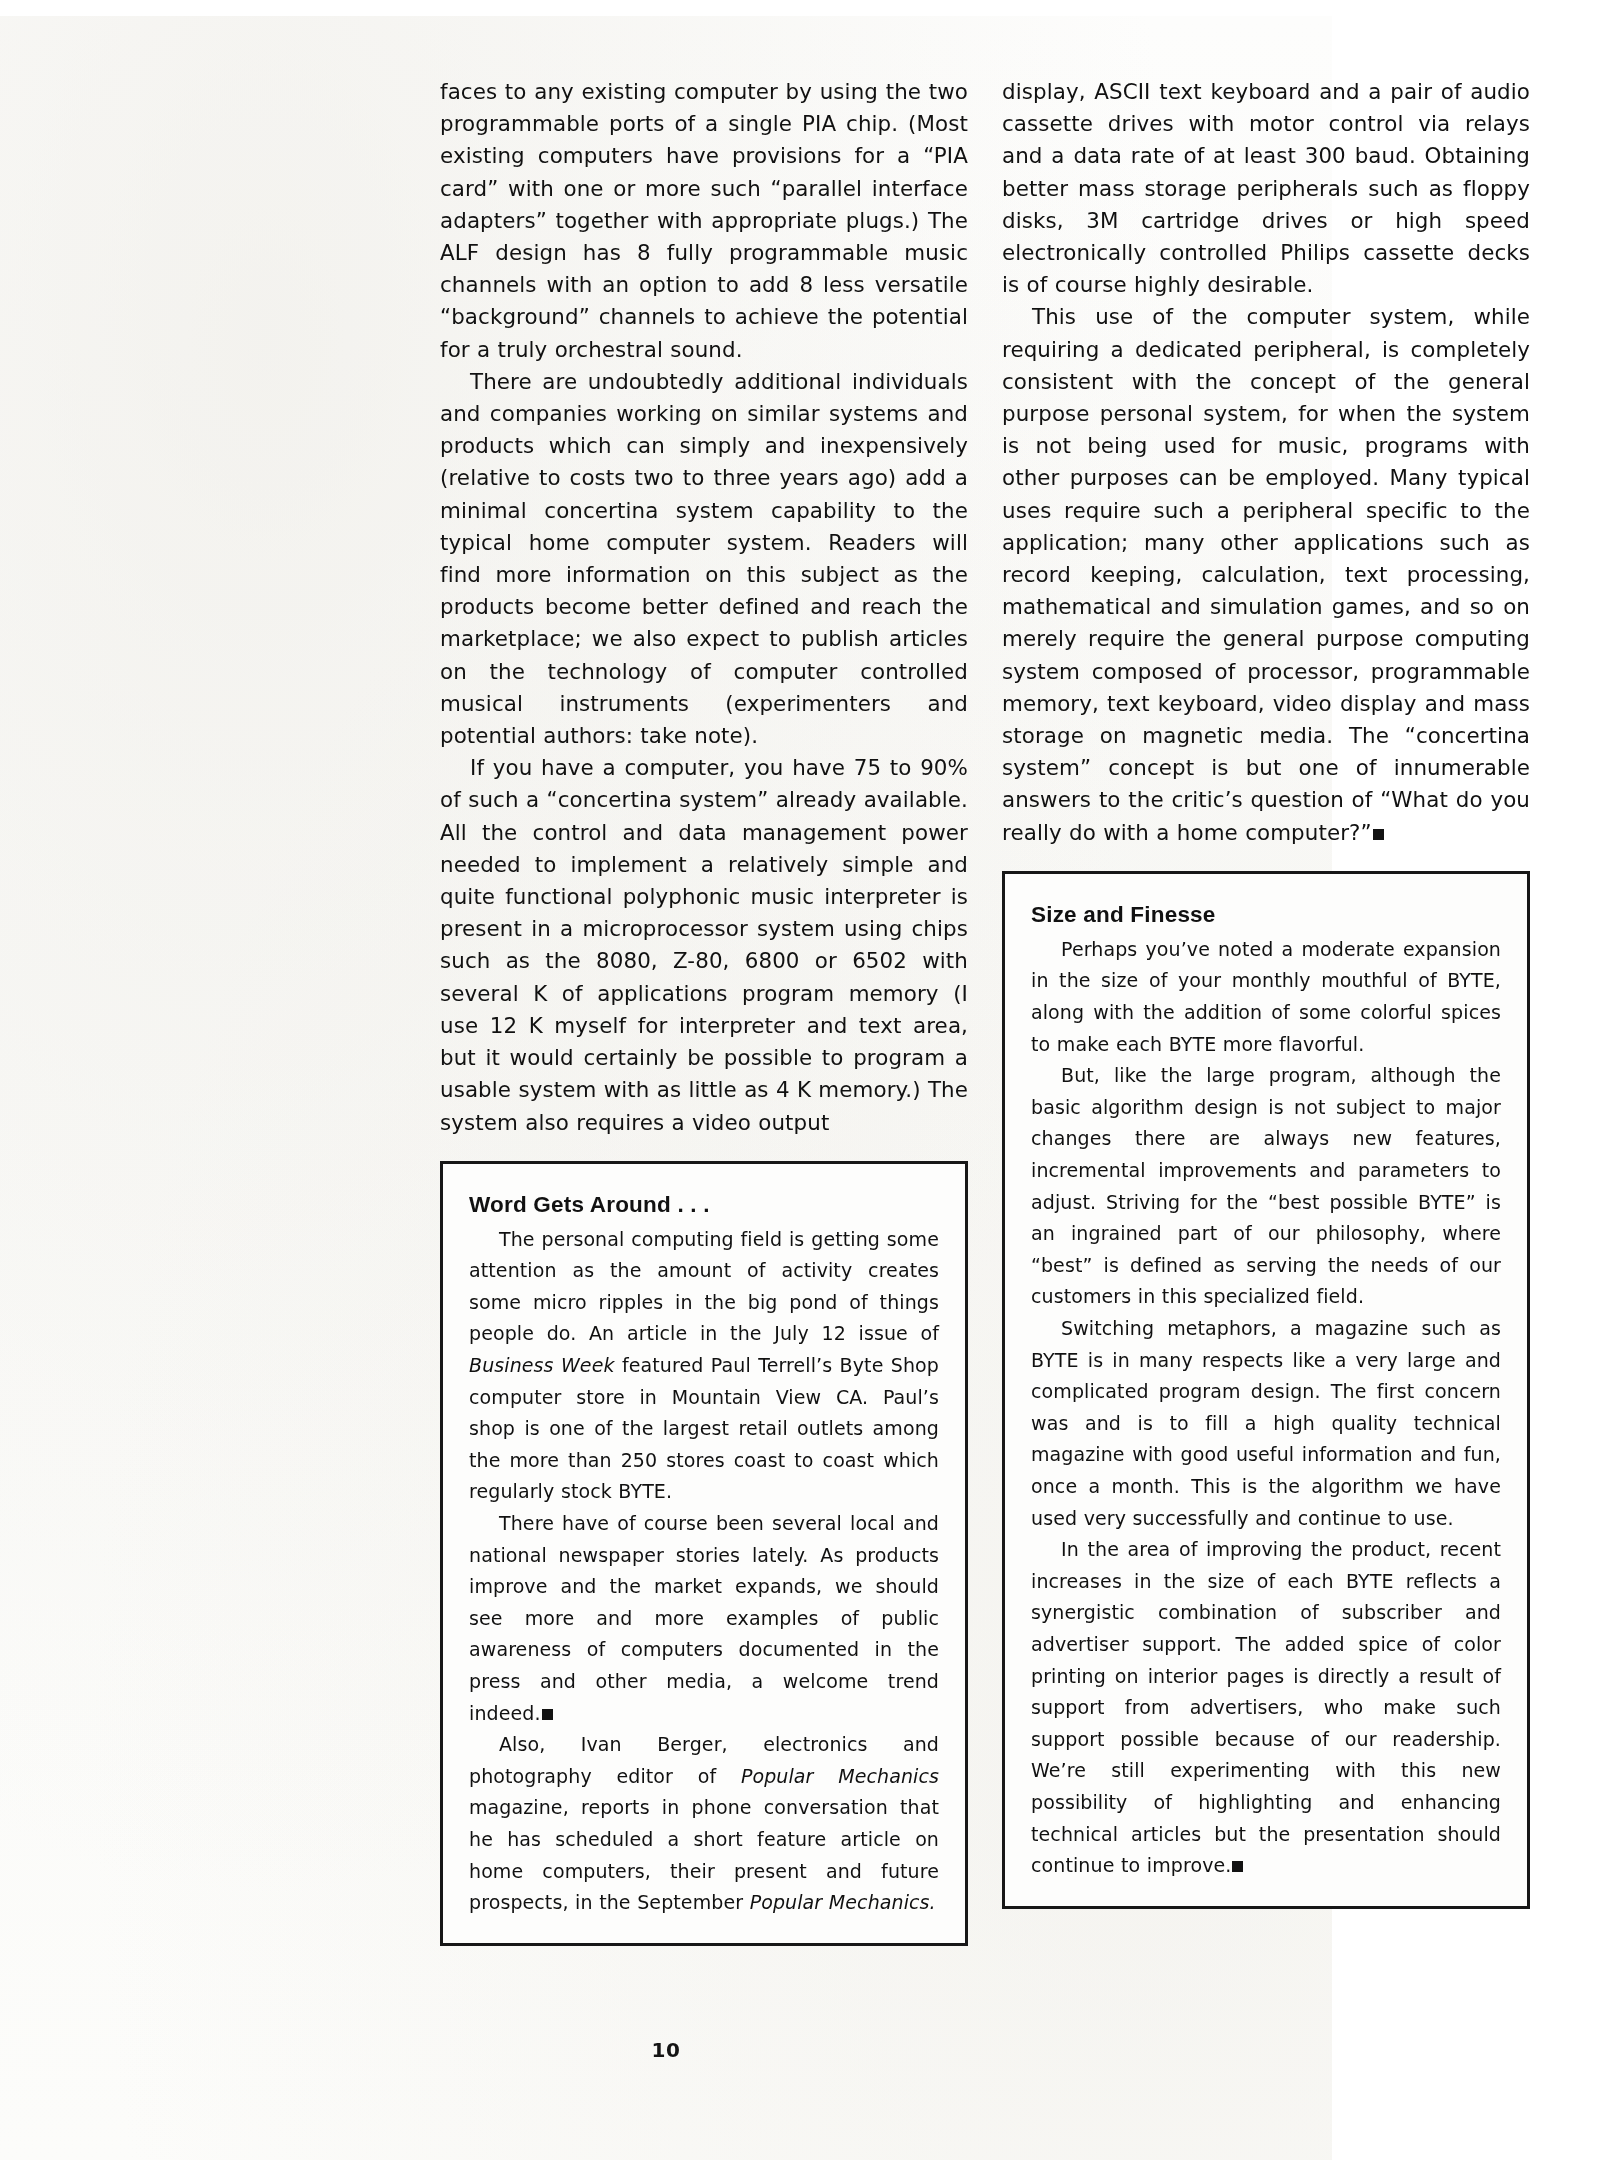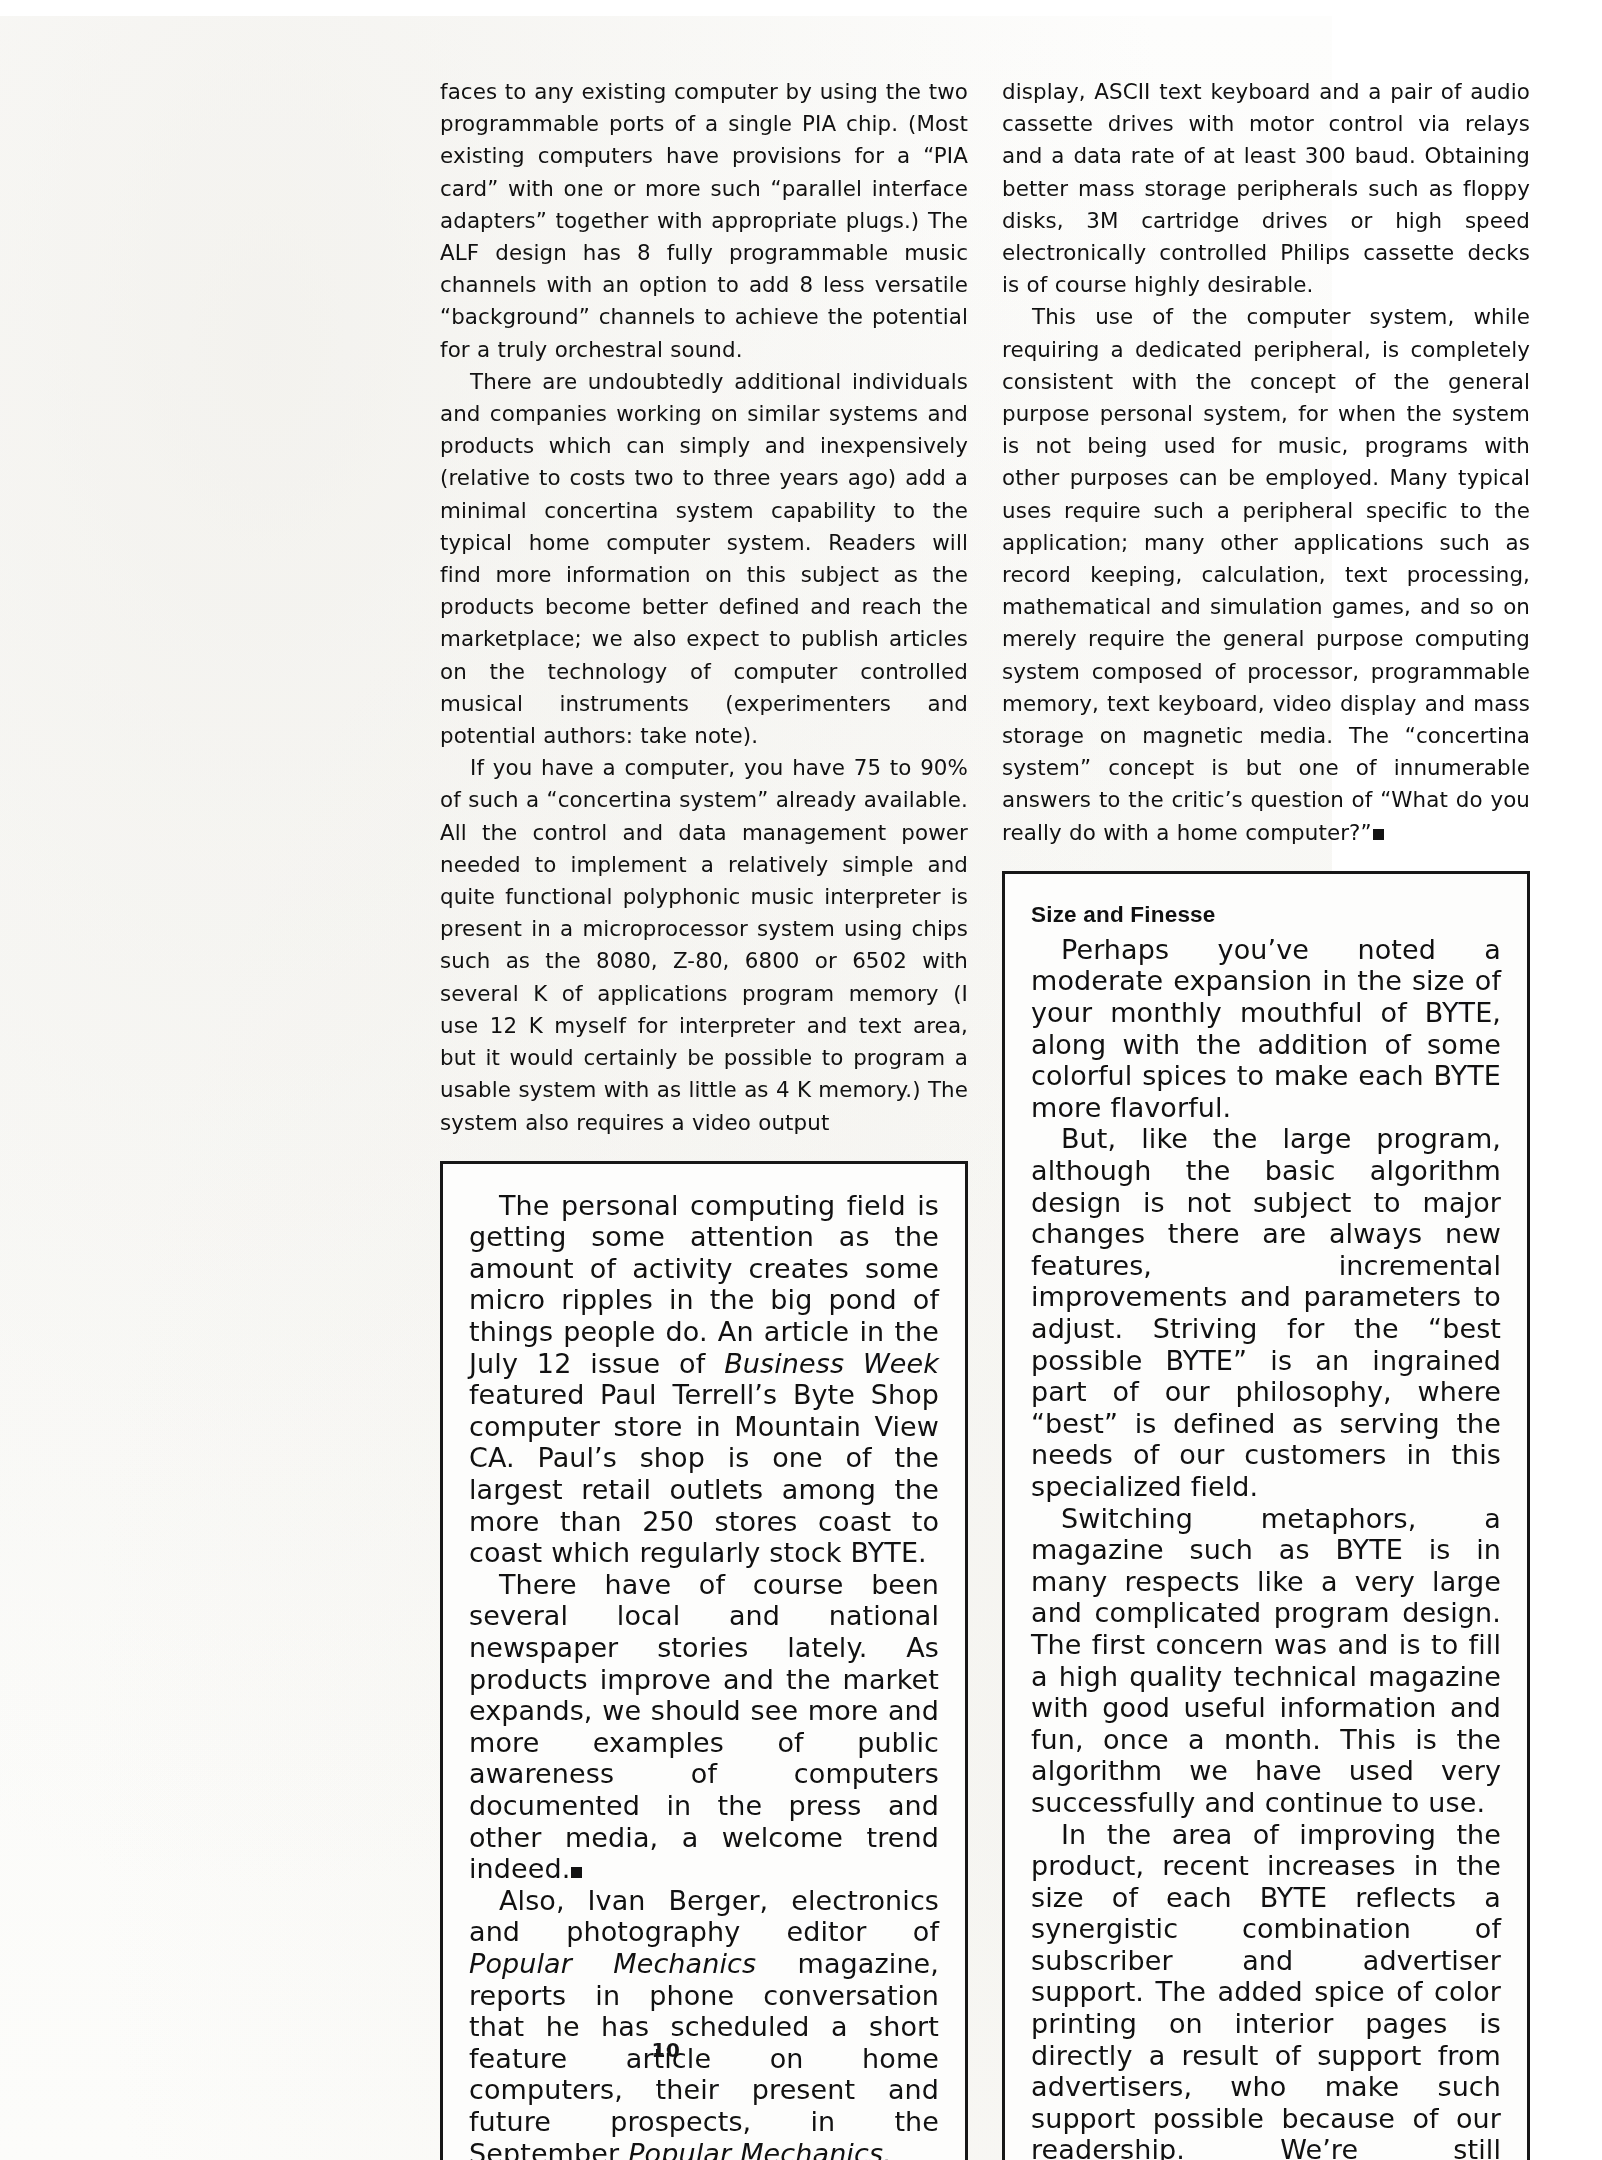--- a/index.html
+++ b/index.html
@@ -72,21 +72,21 @@
   }
   .boxed h2 {
     margin: 0 0 4px 0;
     font-family: Liberation Sans, sans-serif;
     font-size: 22.5px;
     font-weight: bold;
     line-height: 30px;
     letter-spacing: 0.2px;
     color: #111111;
   }
-  .boxed p.body { font-size: 27px; line-height: 31.6px; }
+  .boxed p.body { font-size: 19px; line-height: 31.6px; }
 
   .spacer-left { height: 22px; }
 
   .endmark {
     display: inline-block;
     width: 11px;
     height: 11px;
     background: #121212;
     vertical-align: baseline;
     margin-left: 1px;
@@ -121,20 +121,21 @@
 
       <p class="body">faces to any existing computer by using the two programmable ports of a single PIA chip. (Most existing computers have provisions for a “PIA card” with one or more such “parallel interface adapters” together with appropriate plugs.) The ALF design has 8 fully programmable music channels with an option to add 8 less versatile “background” channels to achieve the potential for a truly orchestral sound.</p>
 
       <p class="body indent">There are undoubtedly additional individuals and companies working on similar systems and products which can simply and inexpensively (relative to costs two to three years ago) add a minimal concertina system capability to the typical home computer system. Readers will find more information on this subject as the products become better defined and reach the marketplace; we also expect to publish articles on the technology of computer controlled musical instruments (experimenters and potential authors: take note).</p>
 
       <p class="body indent">If you have a computer, you have 75 to 90% of such a “concertina system” already available. All the control and data management power needed to implement a relatively simple and quite functional polyphonic music interpreter is present in a microprocessor system using chips such as the 8080, Z-80, 6800 or 6502 with several K of applications program memory (I use 12 K myself for interpreter and text area, but it would certainly be possible to program a usable system with as little as 4 K memory.) The system also requires a video output</p>
 
       <div class="spacer-left"></div>
 
       <div class="boxed">
+        <h2>Word Gets Around . . .</h2>
 
         <p class="body indent">The personal computing field is getting some attention as the amount of activity creates some micro ripples in the big pond of things people do. An article in the July 12 issue of <em>Business Week</em> featured Paul Terrell’s Byte Shop computer store in Mountain View CA. Paul’s shop is one of the largest retail outlets among the more than 250 stores coast to coast which regularly stock BYTE.</p>
 
         <p class="body indent">There have of course been several local and national newspaper stories lately. As products improve and the market expands, we should see more and more examples of public awareness of computers documented in the press and other media, a welcome trend indeed.<span class="endmark"></span></p>
 
         <p class="body indent">Also, Ivan Berger, electronics and photography editor of <em>Popular Mechanics</em> magazine, reports in phone conversation that he has scheduled a short feature article on home computers, their present and future prospects, in the September <em>Popular Mechanics.</em></p>
       </div>
     </div>
 
     <div class="col">

